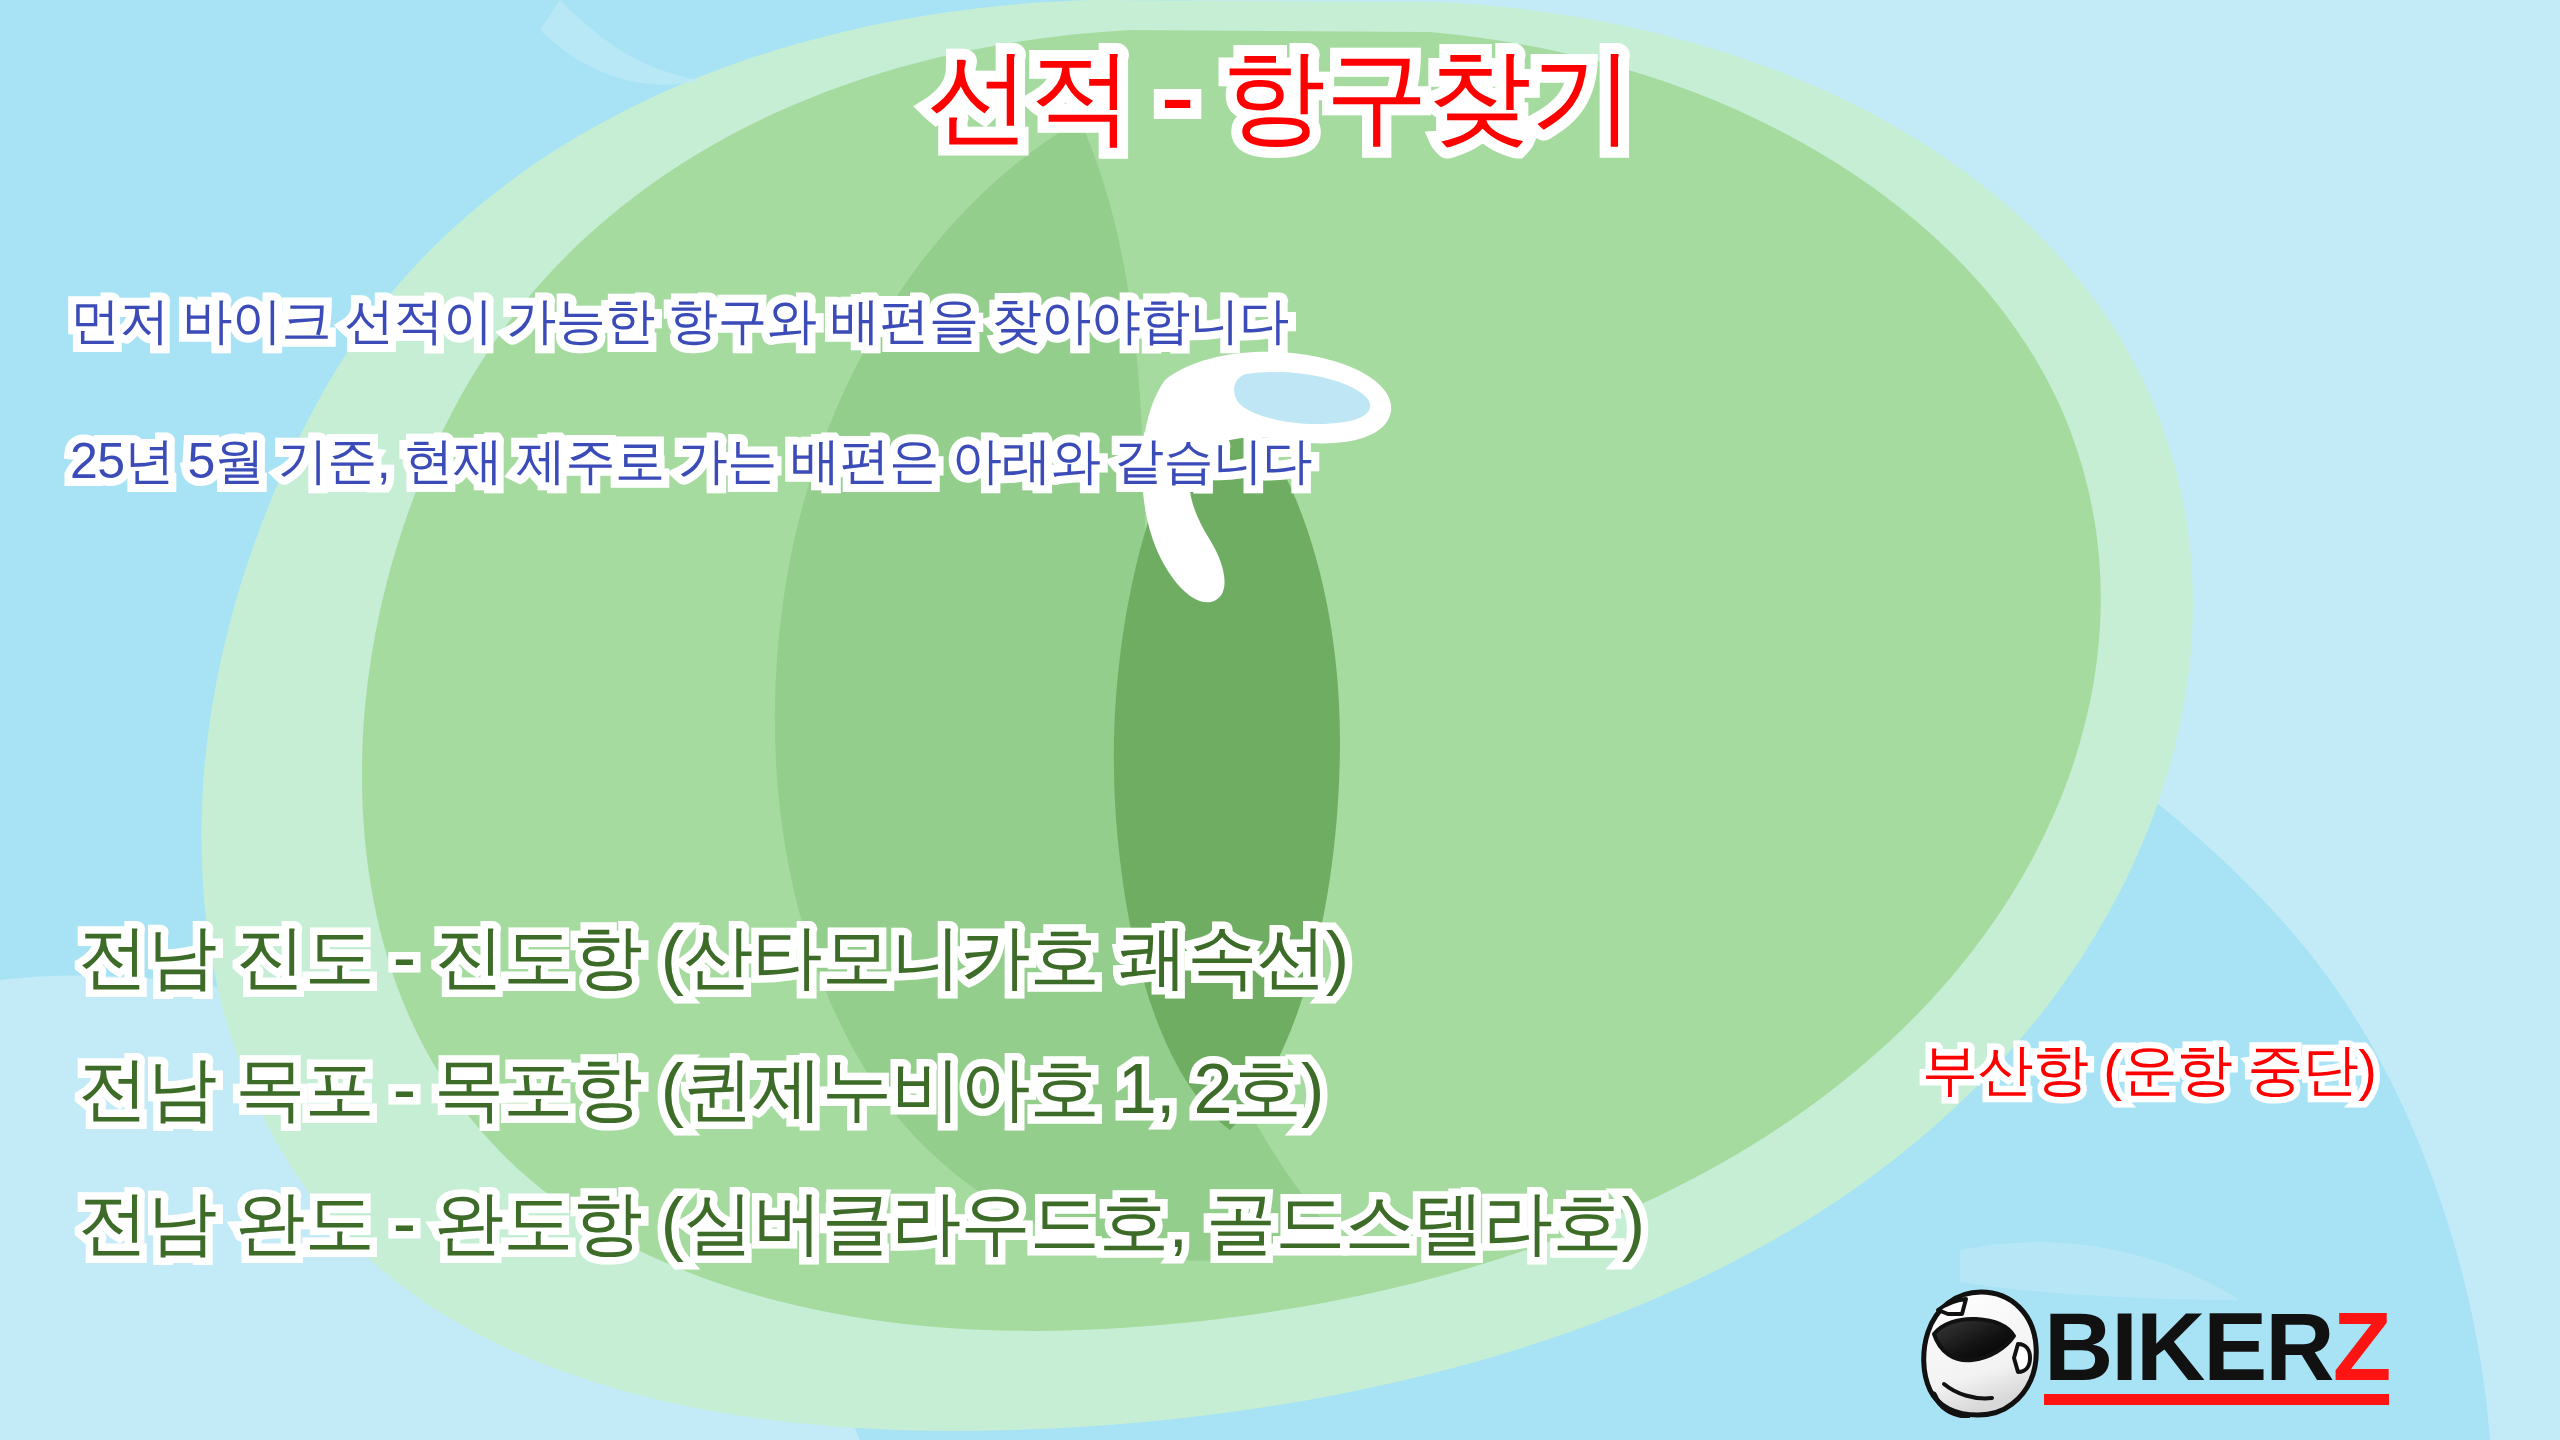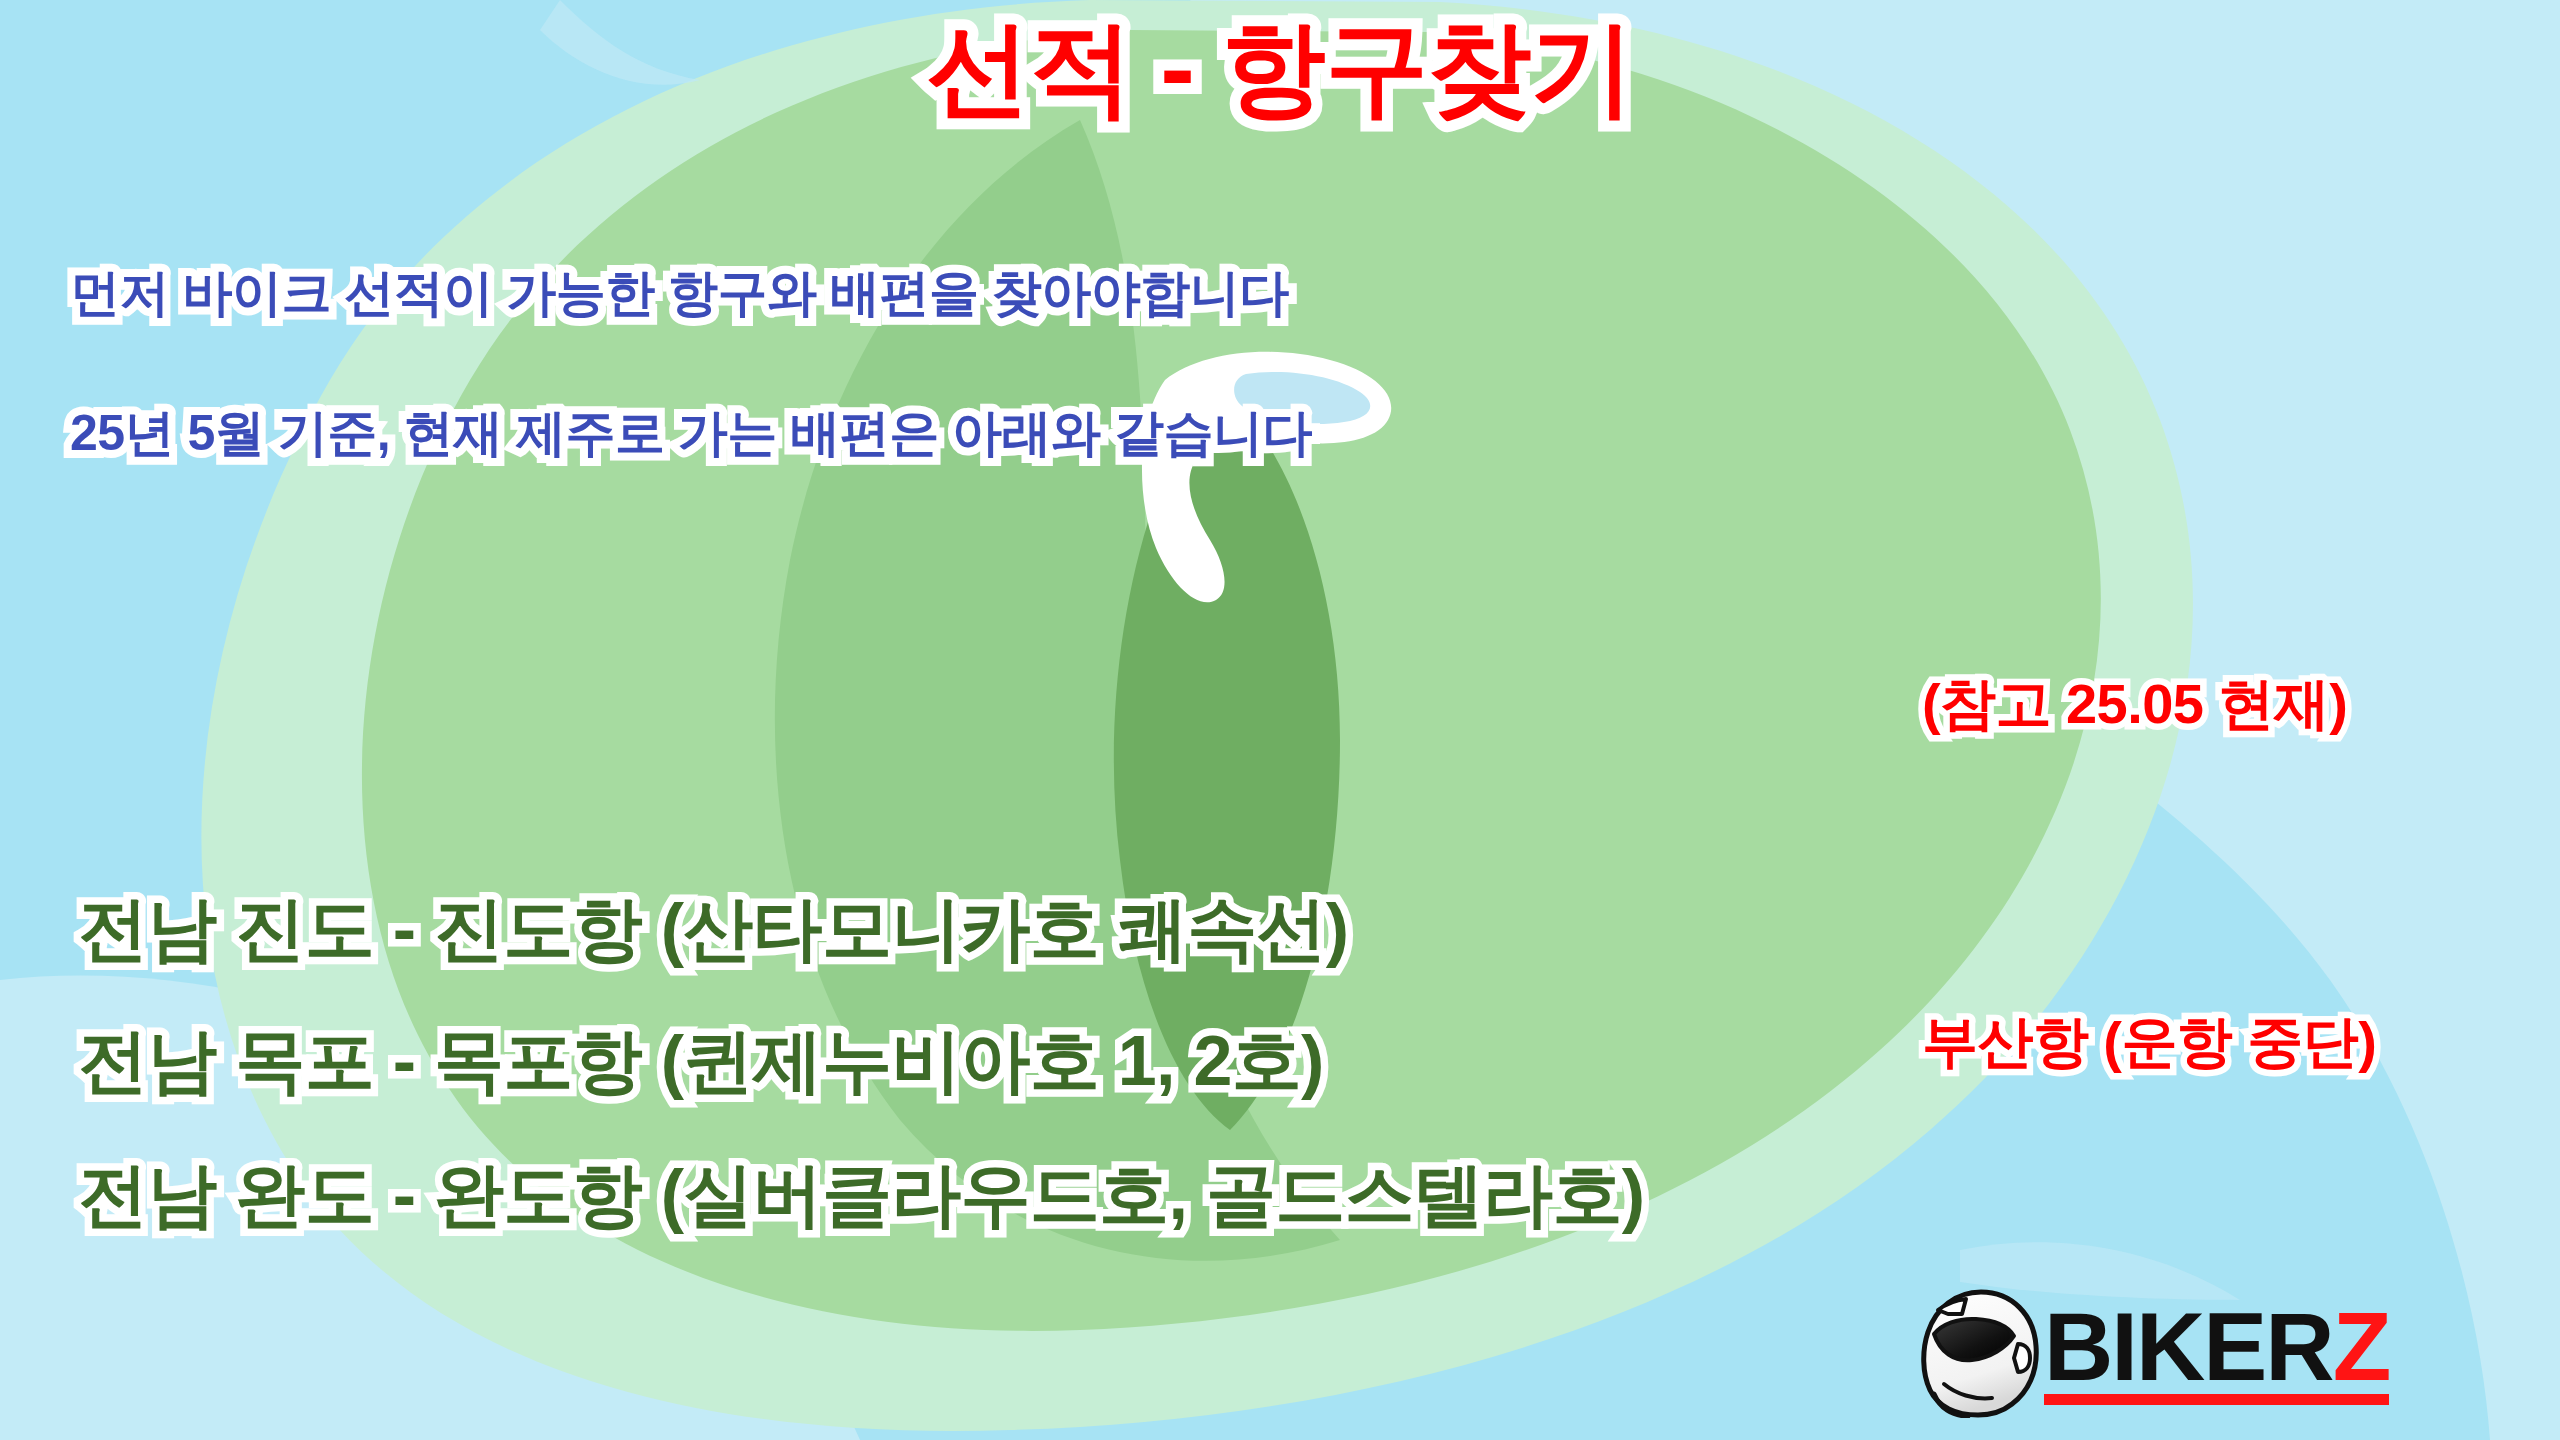--- a/index.html
+++ b/index.html
@@ -24,23 +24,24 @@
     inset: 0;
     width: 100%;
     height: 100%;
     display: block;
   }
 
   
   .outlined {
     position: absolute;
     white-space: nowrap;
-    font-weight: 700;
+    font-weight: 400;
     letter-spacing: -0.01em;
     line-height: 1;
+    margin-top: 28px;
   }
 
   
   .title {
     top: 16px;
     left: 0;
     width: 2560px;
     text-align: center;
     font-size: 104px;
     color: #FF0000;
@@ -147,21 +148,20 @@
 
   <div class="outlined title">선적 - 항구찾기</div>
 
   <div class="outlined subtitle subtitle-1">먼저 바이크 선적이 가능한 항구와 배편을 찾아야합니다</div>
   <div class="outlined subtitle subtitle-2">25년 5월 기준, 현재 제주로 가는 배편은 아래와 같습니다</div>
 
   <div class="outlined route route-2">전남 진도 - 진도항 (산타모니카호 쾌속선)</div>
   <div class="outlined route route-3">전남 목포 - 목포항 (퀸제누비아호 1, 2호)</div>
   <div class="outlined route route-4">전남 완도 - 완도항 (실버클라우드호, 골드스텔라호)</div>
 
-  <div class="outlined notice notice-0">(참고 25.05 현재)</div>
   <div class="outlined notice notice-3">부산항 (운항 중단)</div>
 
   <div class="logo">
     <svg class="logo-helmet" viewBox="0 0 126 130">
       <defs>
         <linearGradient id="visorGrad" x1="0" y1="0" x2="1" y2="1">
           <stop offset="0%" stop-color="#3a3a3a"></stop>
           <stop offset="60%" stop-color="#111111"></stop>
           <stop offset="100%" stop-color="#000000"></stop>
         </linearGradient>

